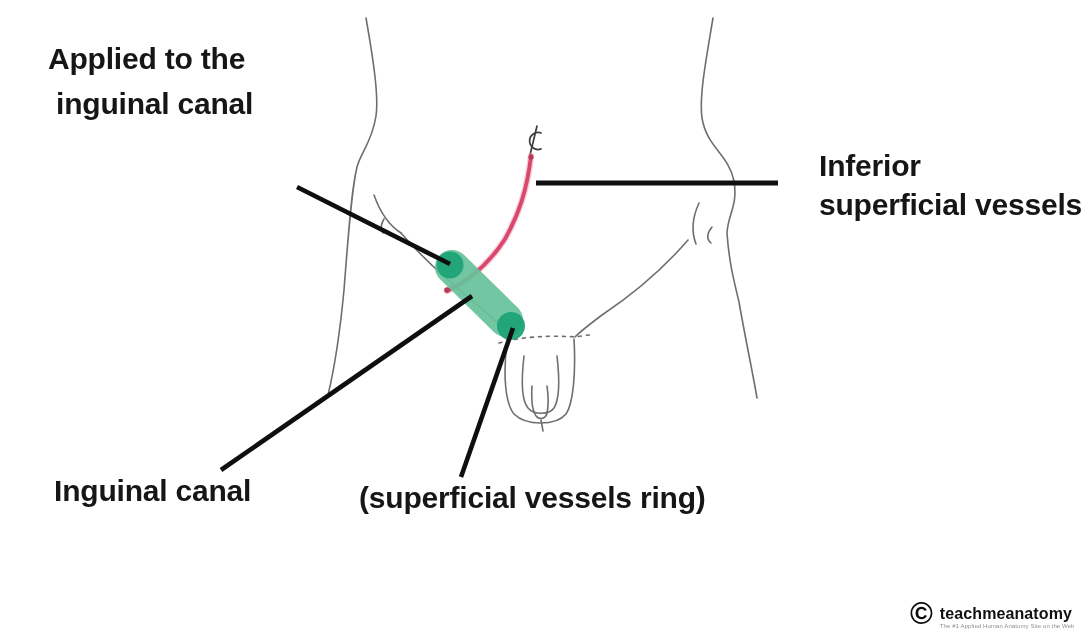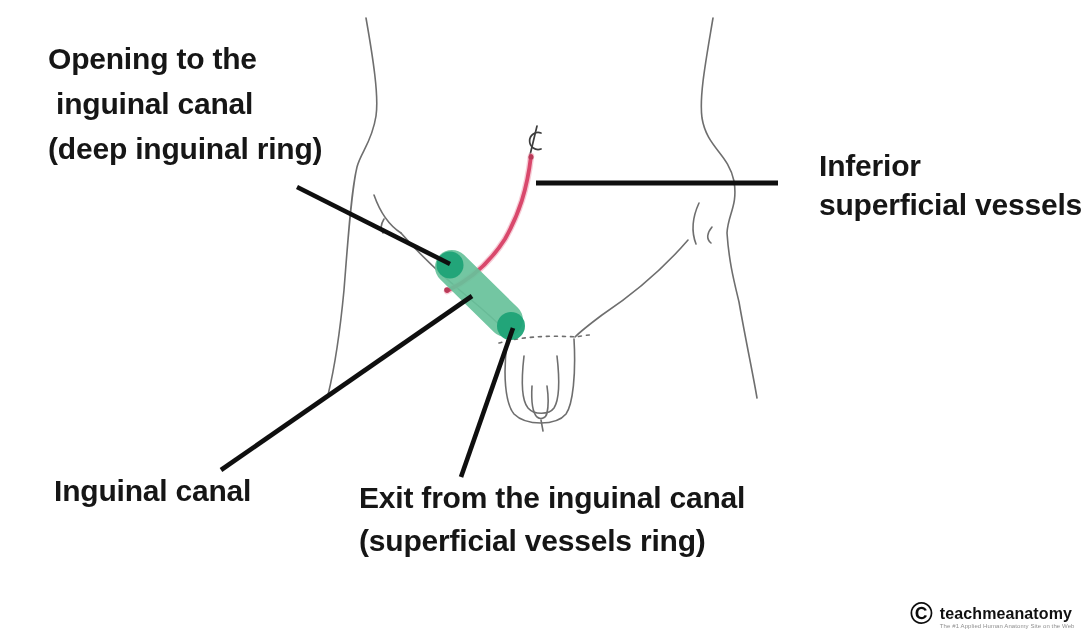--- a/index.html
+++ b/index.html
@@ -102,36 +102,34 @@
 
     <g fill="none" stroke-width="4.6" stroke-linecap="butt" stroke="#0f0f0f">
       <line x1="297" y1="187" x2="450" y2="264"></line>
       <line x1="536" y1="183" x2="778" y2="183" stroke-width="5"></line>
       <line x1="221" y1="470" x2="472" y2="296"></line>
       <line x1="461" y1="477" x2="513" y2="328"></line>
     </g>
   </svg>
 
   <div class="diagram-label" id="label-deep-ring">
-    <span class="line">Opening to the</span>
+    <span class="line">Applied to the</span>
     <span class="line indent">inguinal canal</span>
-    <span class="line">(deep inguinal ring)</span>
   </div>
 
   <div class="diagram-label" id="label-epigastric">
     <span class="line">Inferior</span>
     <span class="line">superficial vessels</span>
   </div>
 
   <div class="diagram-label" id="label-inguinal-canal">
     <span class="line">Inguinal canal</span>
   </div>
 
   <div class="diagram-label" id="label-superficial">
-    <span class="line">Exit from the inguinal canal</span>
     <span class="line">(superficial vessels ring)</span>
   </div>
 
   <div class="brand-logo">
     <span class="copyright">©</span>
     <span class="brand-col">
       <span class="brand-name">teachmeanatomy</span>
       <span class="brand-tagline">The #1 Applied Human Anatomy Site on the Web</span>
     </span>
   </div>

